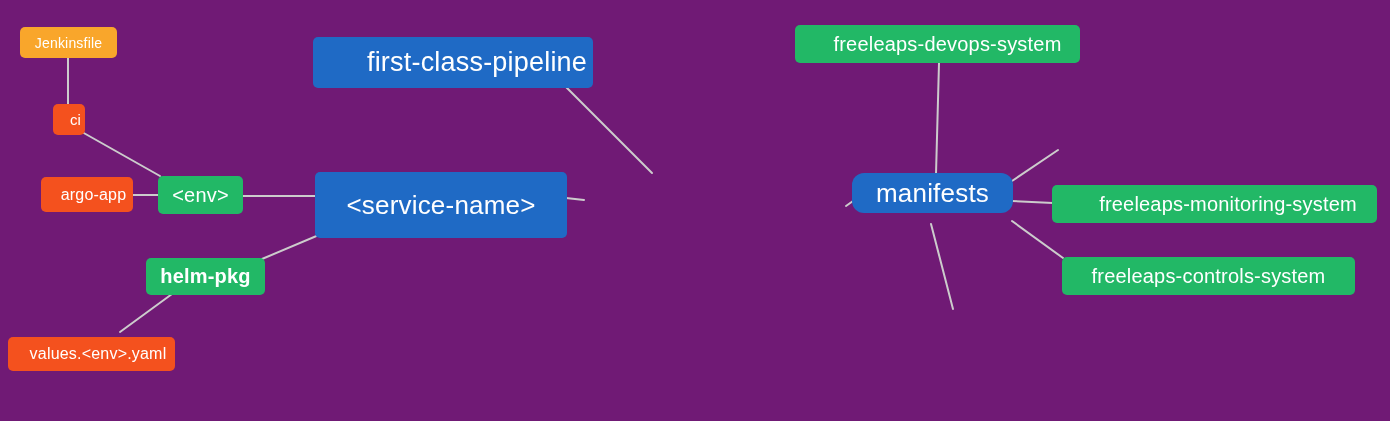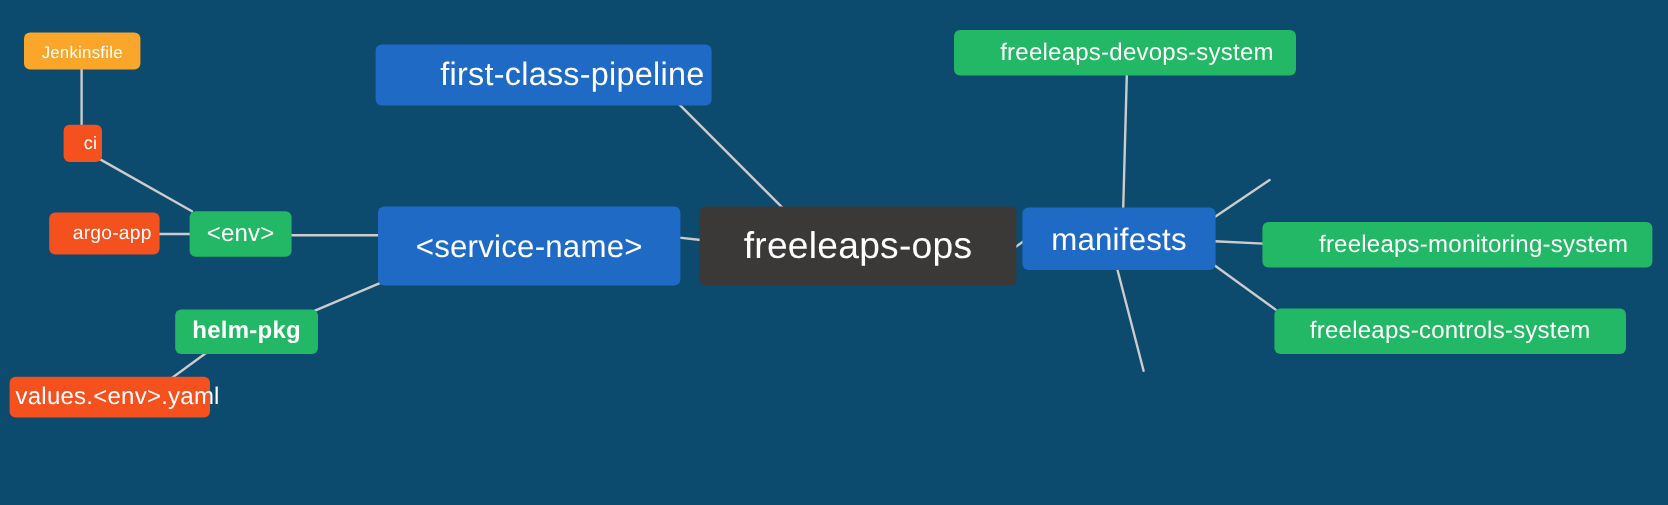--- a/index.html
+++ b/index.html
@@ -5,21 +5,21 @@
   html, body {
     margin: 0;
     padding: 0;
     background: #ffffff;
     font-family: "Liberation Sans", sans-serif;
   }
   .canvas {
     position: relative;
     width: 1390px;
     height: 421px;
-    background: #0c4a6e;
+    background: #701a75;
     overflow: hidden;
   }
   .edges {
     position: absolute;
     left: 0; top: 0;
     width: 1390px;
     height: 421px;
   }
   .edge {
     stroke: var(--edge, #cccccc);
@@ -66,22 +66,21 @@
     <line class="edge" x1="1012" y1="201" x2="1053" y2="203"></line>
     <line class="edge" x1="1012" y1="221" x2="1063" y2="258"></line>
     <line class="edge" x1="931" y1="224" x2="953" y2="309"></line>
   </svg>
 
   <div class="node orange" style="left:20px;  top:27px;  width:97px;  height:31px; font-size:14px;">Jenkinsfile</div>
   <div class="node redorange" style="left:53px;  top:104px; width:32px;  height:31px; font-size:15px;">ci</div>
   <div class="node redorange" style="left:30px;  top:177px; width:92px;  height:35px; font-size:16px;margin-left:11px;">argo-app</div>
   <div class="node green" style="left:158px; top:176px; width:85px;  height:38px; font-size:20px;">&lt;env&gt;</div>
   <div class="node green" style="left:146px; top:258px; width:119px; height:37px; font-size:20px;font-weight:bold;">helm-pkg</div>
-  <div class="node redorange" style="left:8px;   top:314px; width:167px; height:34px; font-size:20px;">values.&lt;env&gt;.yaml</div>
+  <div class="node redorange" style="left:8px;   top:337px; width:167px; height:34px; font-size:16px;">values.&lt;env&gt;.yaml</div>
   <div class="node blue" style="left:313px; top:37px;  width:280px; height:51px; font-size:27px;padding-left:48px;">first-class-pipeline</div>
   <div class="node blue" style="left:315px; top:172px; width:252px; height:66px; font-size:26px;">&lt;service-name&gt;</div>
-  <div class="node dark" style="left:583px; top:172px; width:264px; height:66px; font-size:31px;">freeleaps-ops</div>
-  <div class="node blue" style="left:852px; top:173px; width:161px; height:52px; font-size:26px;">manifests</div>
+  <div class="node blue" style="left:852px; top:173px; width:161px; height:40px; font-size:26px;border-radius:12px;">manifests</div>
   <div class="node green" style="left:795px;  top:25px;  width:285px; height:38px; font-size:20px;padding-left:20px;">freeleaps-devops-system</div>
   <div class="node green" style="left:1052px; top:185px; width:325px; height:38px; font-size:20px;padding-left:27px;">freeleaps-monitoring-system</div>
   <div class="node green" style="left:1062px; top:257px; width:293px; height:38px; font-size:20px;">freeleaps-controls-system</div>
 
 </div>
 
 </body></html>

